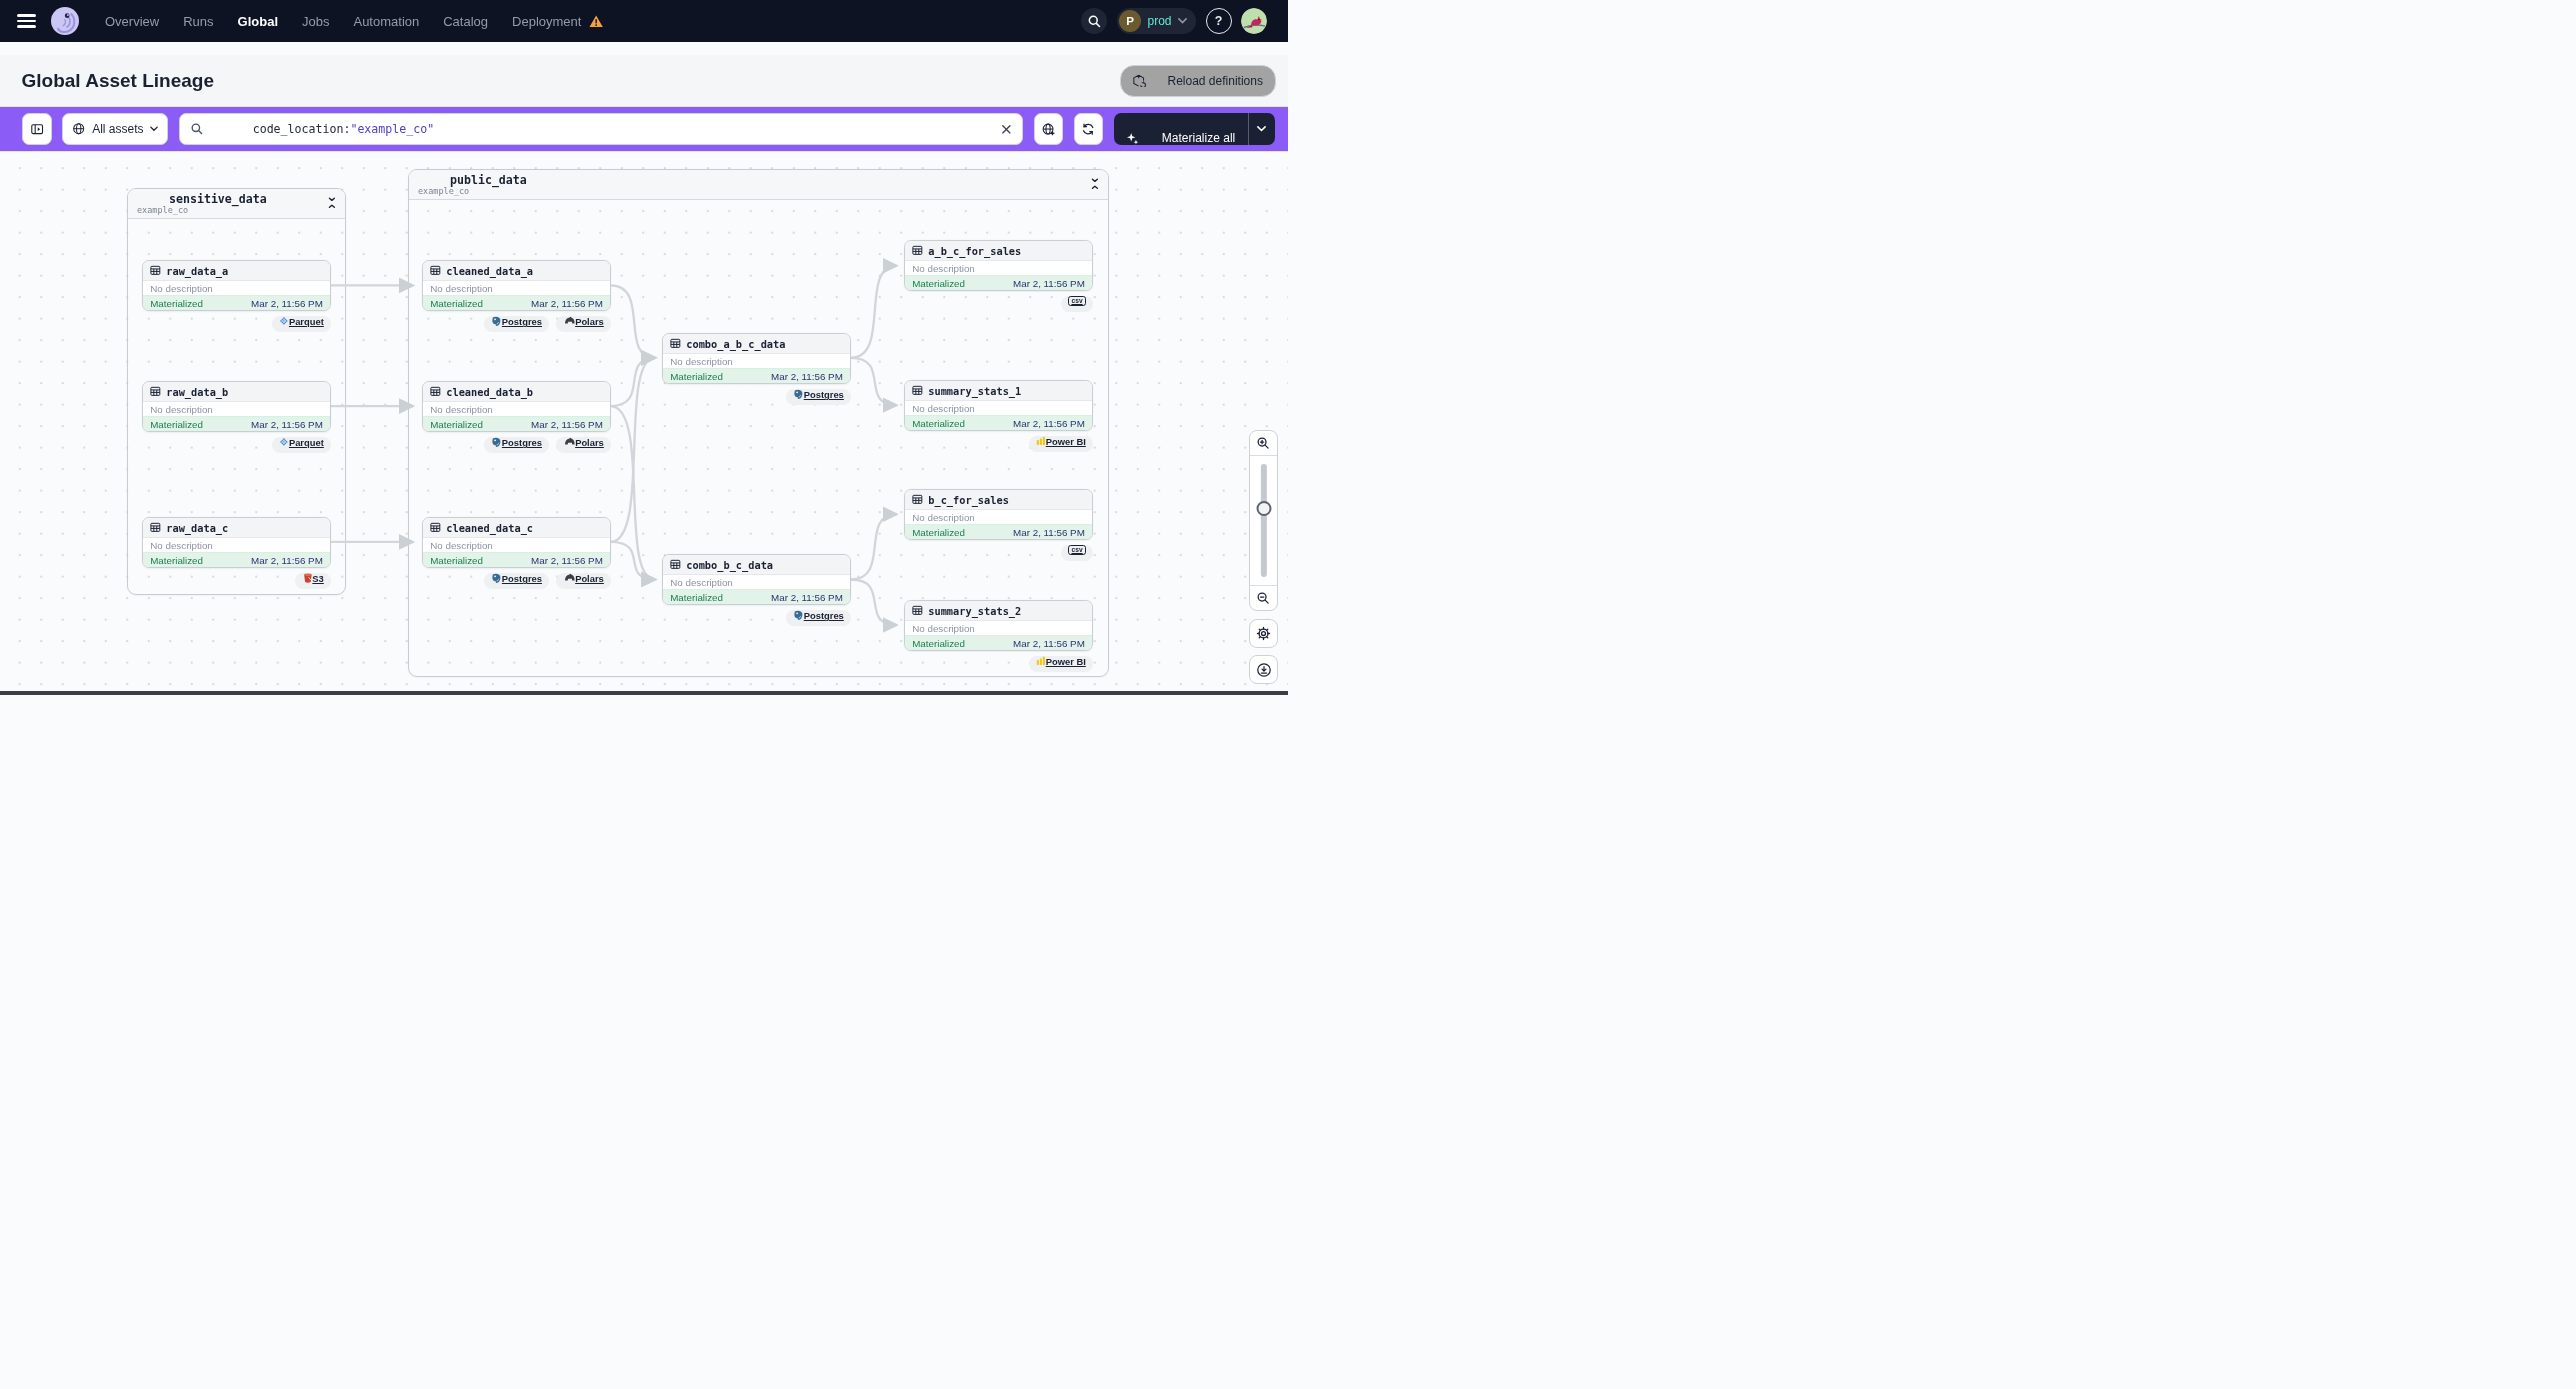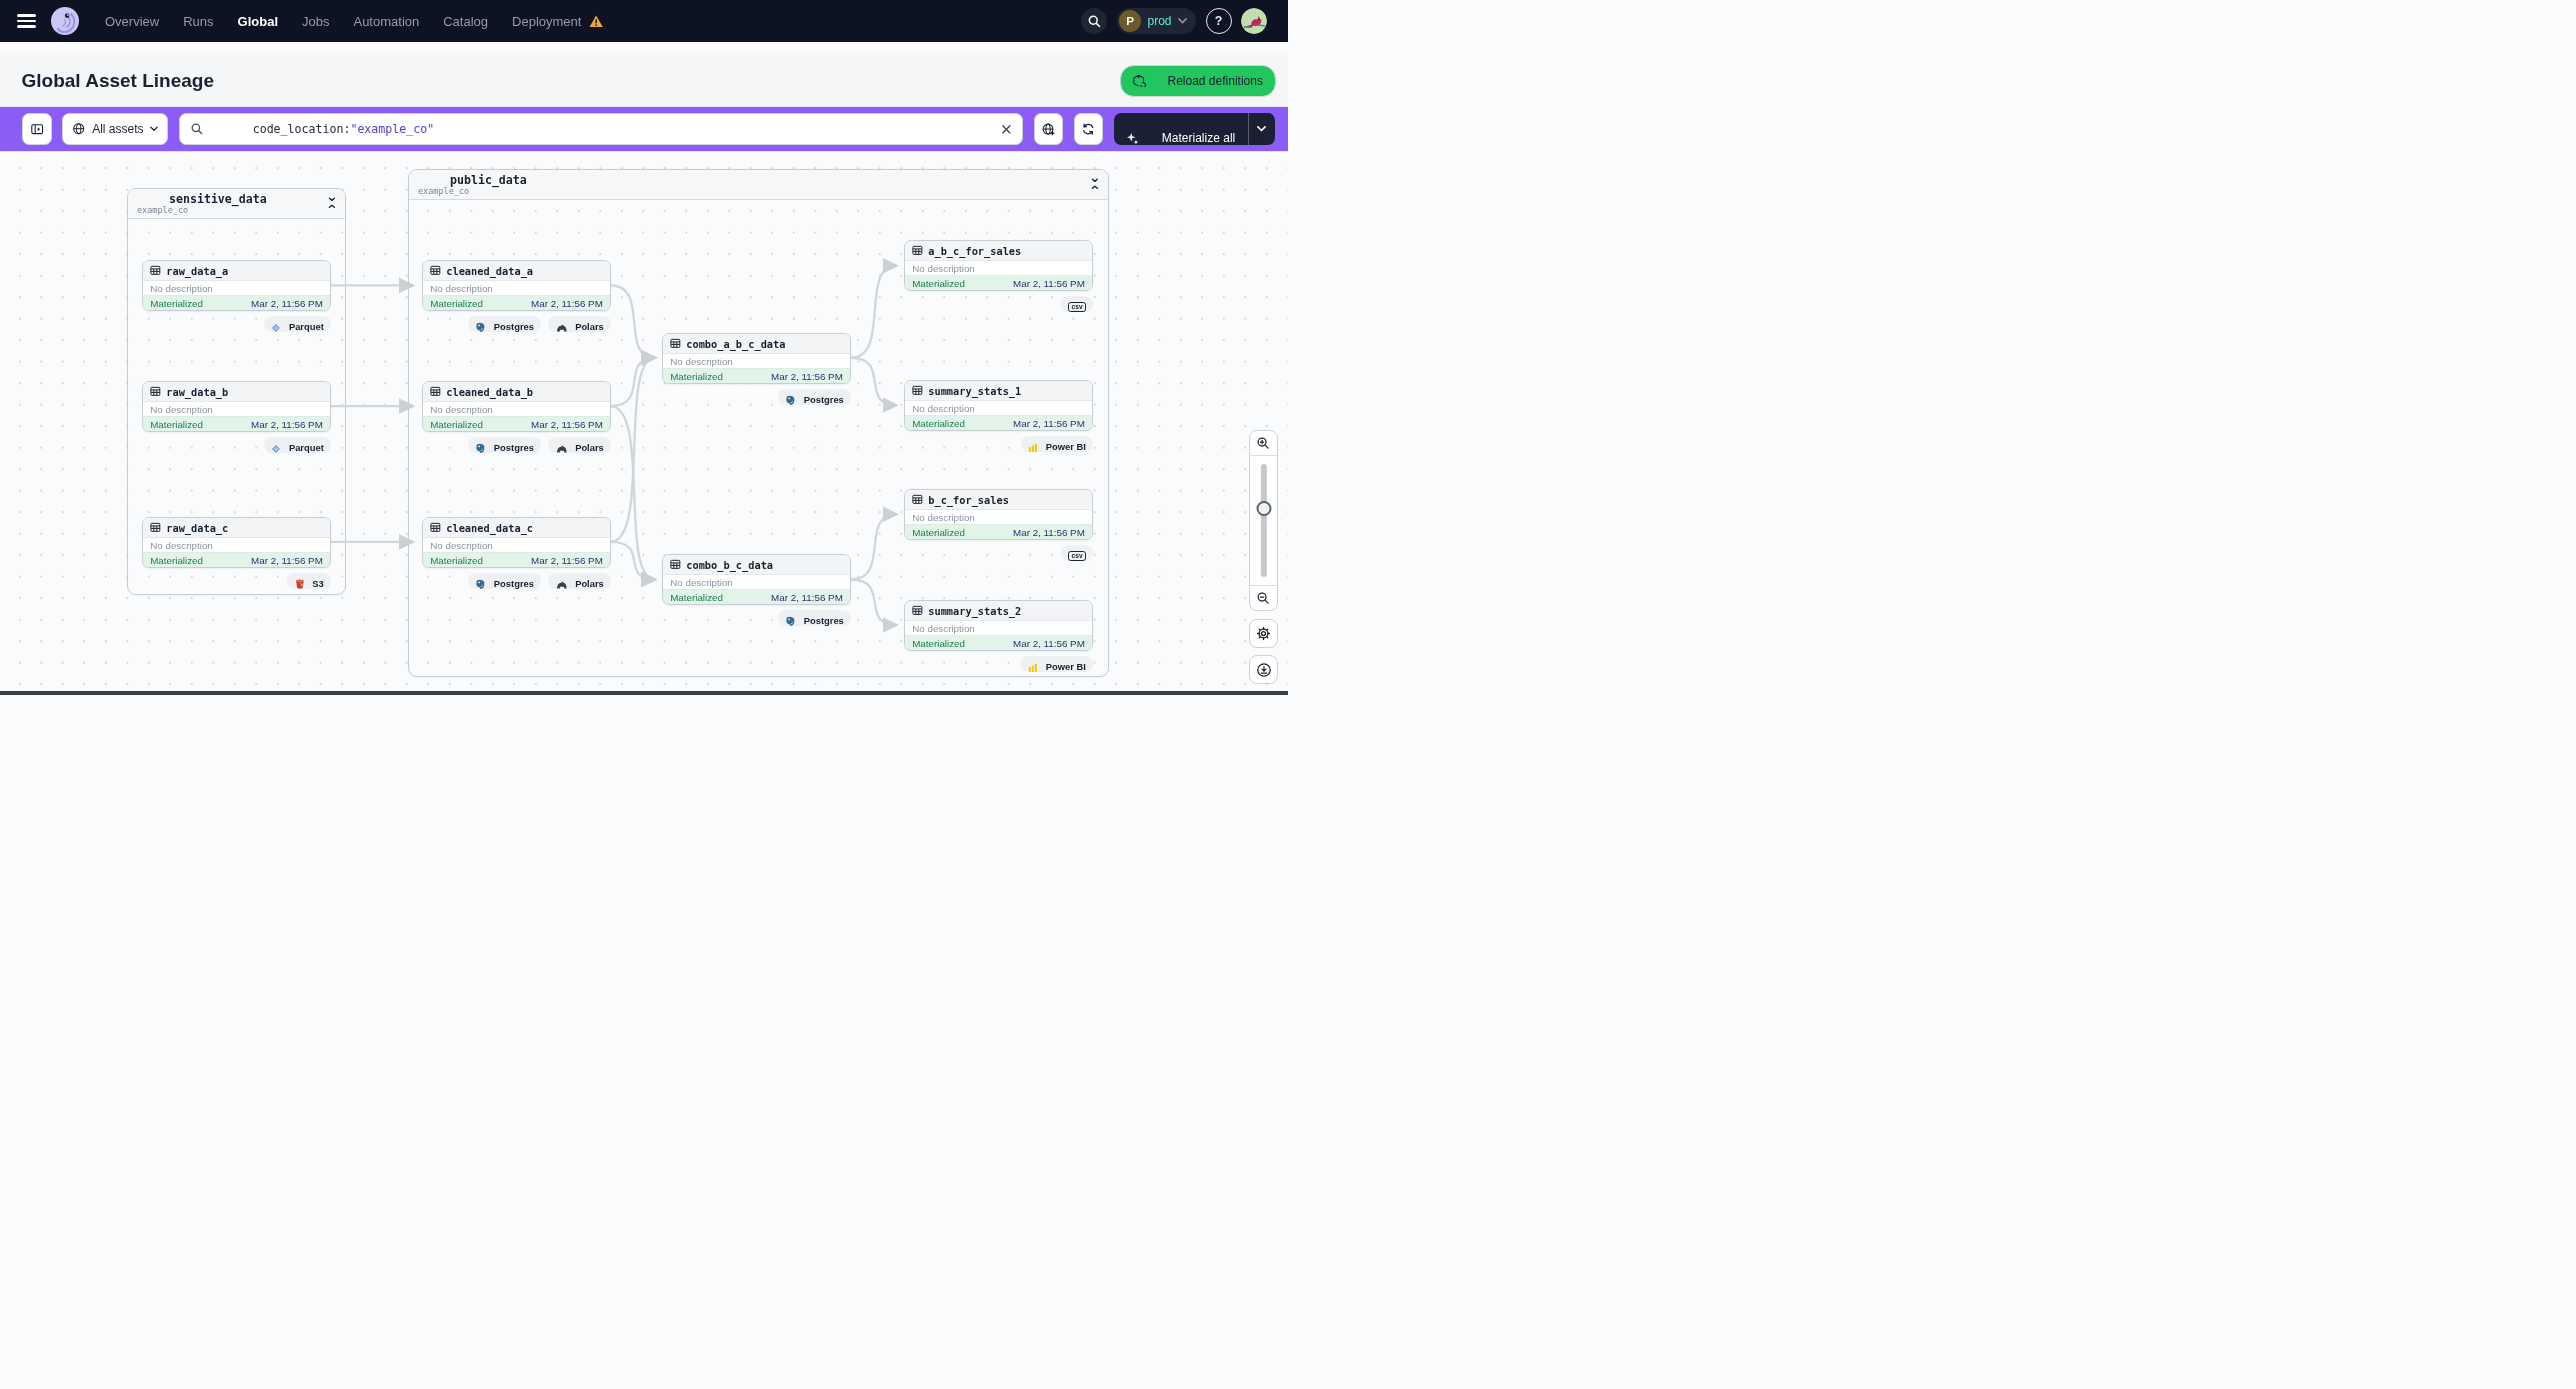--- a/index.html
+++ b/index.html
@@ -32,21 +32,21 @@
   .env-name { color:#5eead4; font-size:12px; }
   .help-q { width:26px; height:26px; border-radius:50%; border:1.8px solid #E8EAEE; color:#E8EAEE;
     font-size:12.5px; font-weight:700; display:flex; align-items:center; justify-content:center; cursor:pointer; }
   .user-avatar { width:26px; height:26px; border-radius:50%; overflow:hidden; cursor:pointer; }
 
   
   .page-header { position:absolute; top:55px; left:0; right:0; height:52px; background:#F4F6F7;
     border-bottom:0.9px solid #E3E6E9; z-index:19; }
   .page-title { position:absolute; left:21.5px; top:50%; transform:translateY(-50%);
     font-size:19px; font-weight:700; color:#1A2132; }
-  .reload-btn { position:absolute; right:12.5px; top:9.8px; height:32px; background:#22c55e;
+  .reload-btn { position:absolute; right:12.5px; top:9.8px; height:32px; background:#a3a3a3;
     border:0.9px solid #CDD2D8; border-radius:14px; display:flex; align-items:center; gap:22px;
     padding:0 11.6px; font-size:12px; cursor:pointer; color:#1A2132; }
 
   
   .toolbar { position:absolute; top:107px; left:0; right:0; height:45px; background:#8b5cf6;
     border-bottom:0.9px solid #E3E6E9; display:flex; align-items:center; padding:0 13.4px 0 22.3px;
     gap:10.7px; z-index:19; }
   .tbtn { height:32px; border:0.9px solid #CDD2D8; border-radius:7.2px; background:#fff;
     display:flex; align-items:center; justify-content:center; cursor:pointer; }
   .tbtn.icon-only { width:29.5px; flex:0 0 auto; }
@@ -83,22 +83,22 @@
     box-shadow:0 0.9px 1.8px rgba(16,22,40,0.06); cursor:pointer; }
   .nh { background:#F2F4F6; display:flex; align-items:center; gap:5.4px; padding:2.7px 7.2px; height:19px; }
   .nm { font-size:10.3px; font-weight:700; color:#1A2132; }
   .nd { border-top:0.9px solid #E4E7EB; padding:1.8px 7.2px; height:15px; font-size:9.8px; color:#8B93A4;
     display:flex; align-items:center; background:#fff; }
   .ns { border-top:0.9px solid #DCEDE2; background:#E2F3E9; padding:1.8px 7.2px; height:15px;
     display:flex; align-items:center; justify-content:space-between; font-size:9.8px; }
   .st { color:#1D7F4C; }
   .ts { color:#2E3274;text-align:right; }
   .badges { margin-top:5.4px; display:flex; justify-content:flex-end; gap:7.2px; }
-  .badge { background:#EEF0F2; border-radius:8px; height:16px; display:flex; align-items:flex-end;
-    gap:8px; padding:0 7.2px; font-size:9.4px; font-weight:700; color:#1A2132; cursor:pointer; }
+  .badge { background:#EEF0F2; border-radius:8px; height:16px; display:flex; align-items:flex-start;
+    gap:0; padding:0 7.2px; font-size:9.4px; font-weight:700; color:#1A2132; cursor:pointer;text-decoration:underline; }
   .csvbox { border:1.2px solid #1A2132; border-radius:2.7px; font-size:6.7px; font-weight:700;
     padding:0 2.2px; line-height:8px; color:#1A2132; }
 
   
   .zoom-panel { position:absolute; left:1249px; top:278px; width:29px; height:181px; background:#fff;
     border:0.9px solid #CDD2D8; border-radius:8px; z-index:10; display:flex; flex-direction:column; }
   .zp-btn { height:24px; display:flex; align-items:center; justify-content:center; cursor:pointer; flex:0 0 auto; }
   .zp-mid { flex:1; border-top:0.9px solid #D9DDE1; border-bottom:0.9px solid #D9DDE1; position:relative; }
   .slider-track { position:absolute; left:50%; transform:translateX(-50%); top:8px; bottom:8px;
     width:6.3px; border-radius:3.6px; background:#C4C9CF; cursor:pointer; }

